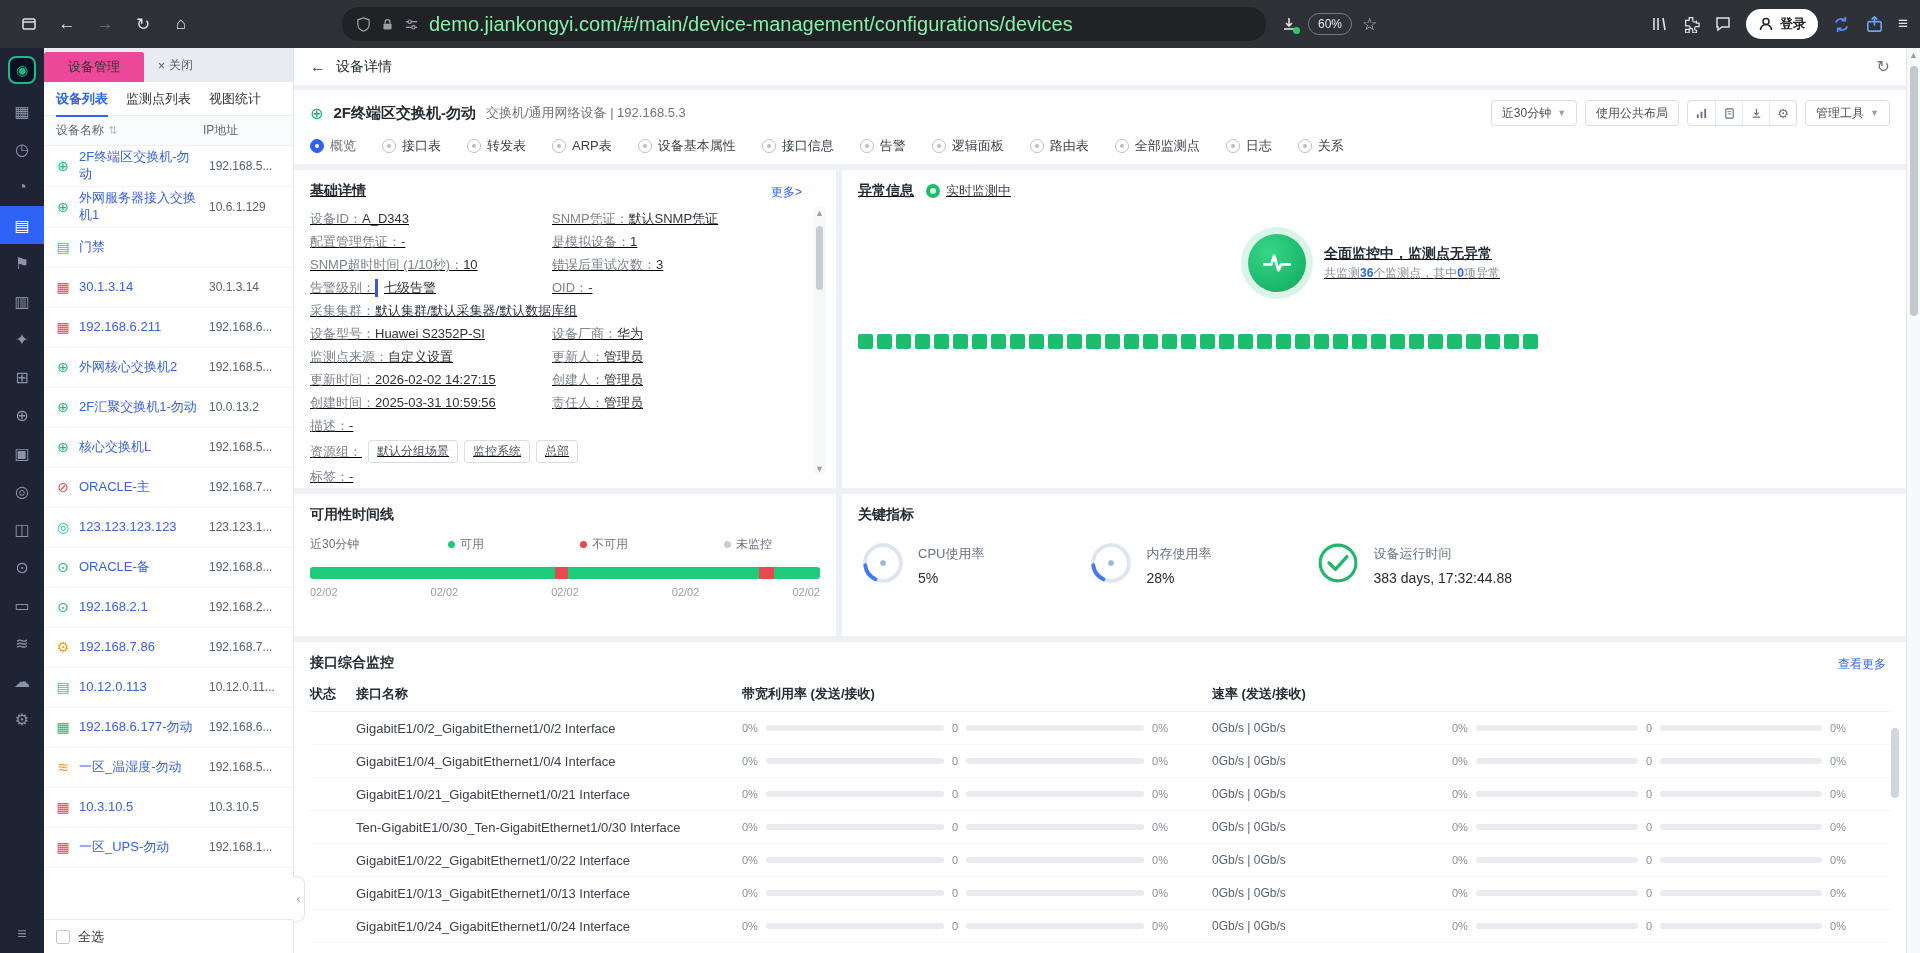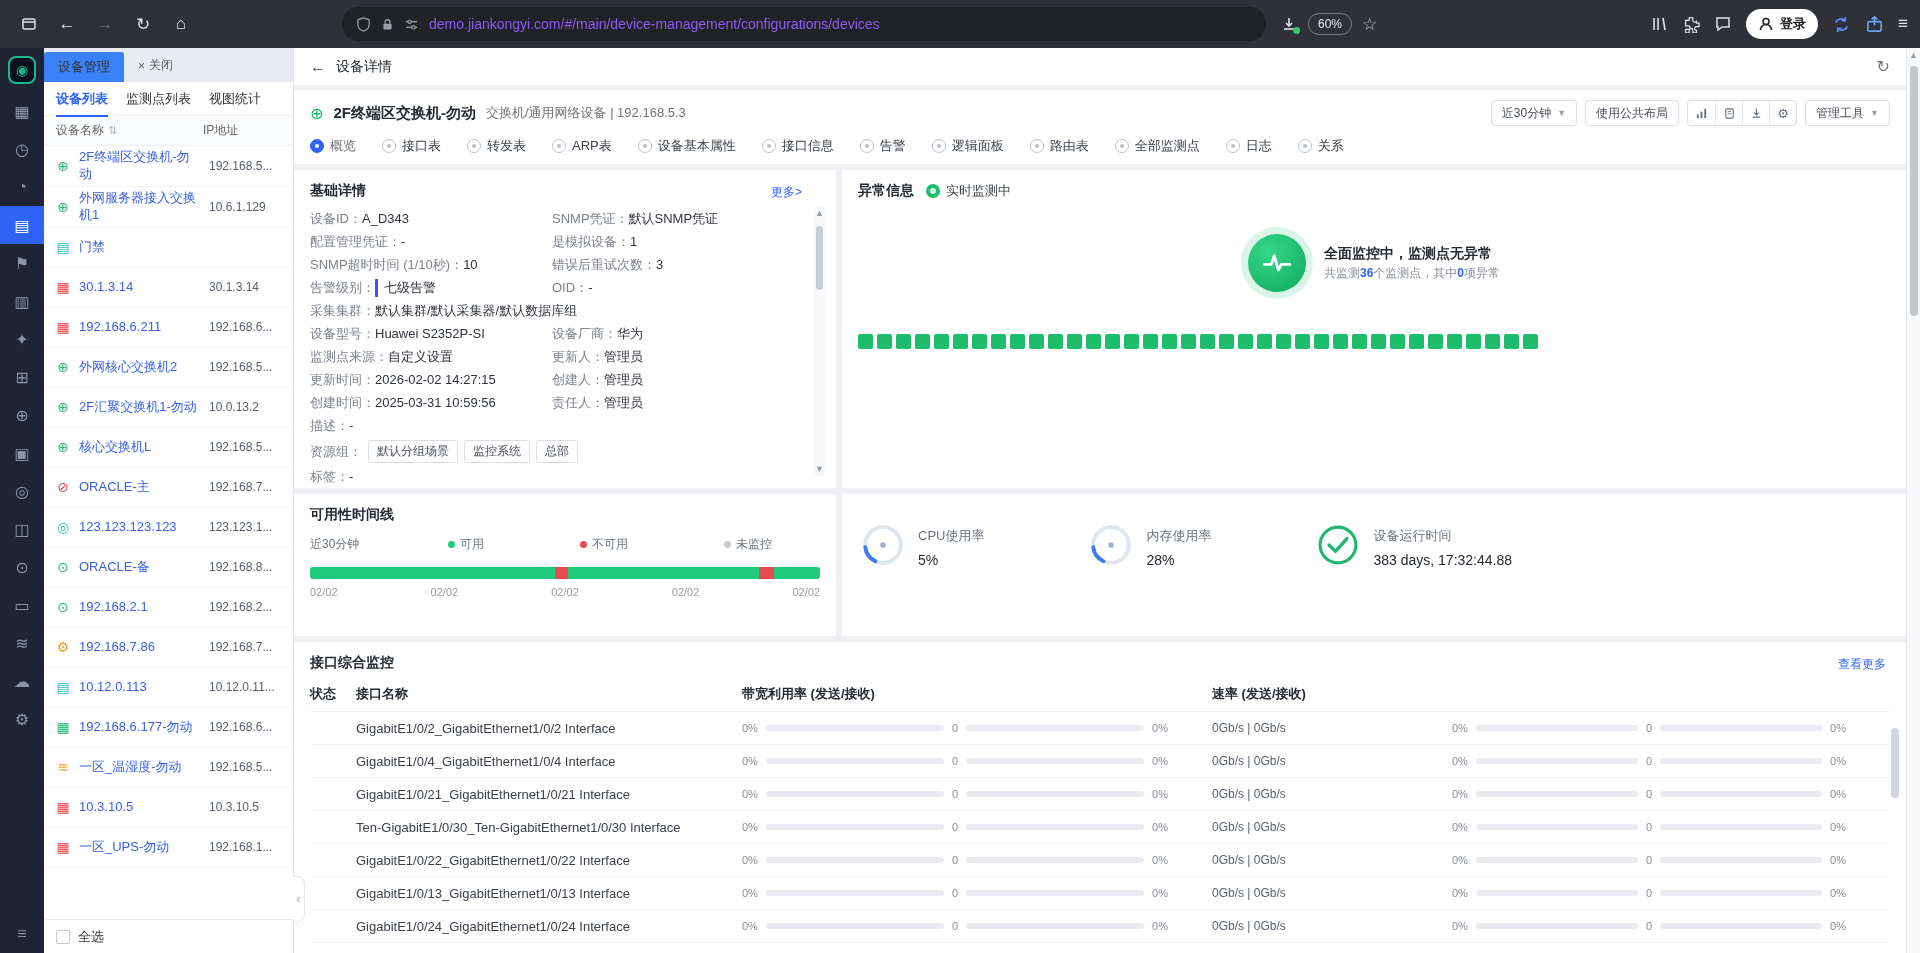--- a/index.html
+++ b/index.html
@@ -4,41 +4,41 @@
 <style>
   * { box-sizing: border-box; margin:0; padding:0; }
   html,body { width:1920px; height:953px; overflow:hidden; font-family:"Liberation Sans","DejaVu Sans",sans-serif; background:#fff; }
 
   
   .browser { height:48px; background:#2e3136; display:flex; align-items:center; padding:0 12px; gap:4px; }
   .bicon { width:34px; height:34px; border-radius:50%; display:flex; align-items:center; justify-content:center; color:#dfe1e5; font-size:17px; flex:0 0 auto; }
   .bicon.disabled { color:#6c7076; }
   .urlbar { width:924px; height:34px; margin-left:140px; background:#202225; border-radius:17px; display:flex; align-items:center; padding:0 14px; gap:10px; }
   .urlbar svg { flex:0 0 auto; }
-  .url { color:#8b5cf6; font-size:14px; white-space:nowrap; overflow:hidden; }
+  .url { color:#86efac; font-size:20px; white-space:nowrap; overflow:hidden; }
   .after-url { display:flex; align-items:center; gap:10px; margin-left:10px; }
   .zoom-pill { border:1px solid #767a80; color:#e8eaed; border-radius:12px; padding:3px 9px; font-size:12px; }
   .star { color:#bdc1c6; font-size:17px; }
   .b-right { margin-left:auto; display:flex; align-items:center; gap:14px; }
   .login-pill { background:#fff; border-radius:16px; height:30px; padding:0 12px; display:flex; align-items:center; gap:6px; color:#202124; font-size:13px; font-weight:bold; }
 
   
   .app { display:flex; height:905px; position:relative; }
 
   .rail { width:44px; background:#1e2434; display:flex; flex-direction:column; align-items:stretch; }
   .logo { height:44px; display:flex; align-items:center; justify-content:center; }
   .logo-badge { width:28px; height:28px; border-radius:8px; background:#0b1020; border:2px solid #19b98c; color:#19b98c; font-size:14px; display:flex; align-items:center; justify-content:center; }
   .rail-item { height:38px; display:flex; align-items:center; justify-content:center; color:#8a93a8; font-size:16px; cursor:pointer; }
   .rail-item.active { background:#2e63f6; color:#fff; }
   .rail-bottom { margin-top:auto; }
 
   
   .panel { width:250px; background:#fff; border-right:1px solid #e2e5ea; display:flex; flex-direction:column; position:relative; }
   .panel-tabs { height:34px; background:#e8ebf1; display:flex; align-items:flex-end; }
-  .ptab { height:30px; background:#3b82f6; padding:0 14px; font-size:13px; color:#333; display:flex; align-items:center; border-radius:3px 3px 0 0; }
+  .ptab { height:30px; background:#ec4899; padding:0 24px; font-size:13px; color:#333; display:flex; align-items:center; border-radius:3px 3px 0 0; }
   .close-all { margin-left:14px; font-size:12px; color:#555b64; display:flex; align-items:center; gap:4px; padding-bottom:8px; cursor:pointer; }
   .stats { height:32px; display:flex; align-items:center; gap:8px; padding:0 12px; font-size:13px; color:#333; overflow:hidden; white-space:nowrap; }
   .stats b { font-weight:bold; }
   .num-blue { color:#2e63f6; font-weight:bold; }
   .dot { width:8px; height:8px; border-radius:50%; display:inline-block; margin-right:4px; }
   .dot-orange { background:#f59a23; }
   .dot-yellow { background:#f5c400; }
   .subtabs { height:34px; display:flex; align-items:center; gap:18px; padding:0 12px; font-size:13px; color:#333; border-bottom:1px solid #eceef2; }
   .subtab { position:relative; cursor:pointer; white-space:nowrap; }
   .subtab.active { color:#2e63f6; font-weight:bold; }
@@ -82,21 +82,21 @@
   .igbtn:first-child { border-left:none; }
   .dev-tabs { display:flex; gap:26px; align-items:center; height:36px; }
   .dtab { display:flex; align-items:center; gap:6px; font-size:13px; color:#3c414b; cursor:pointer; white-space:nowrap; }
   .dtab-ico { width:14px; height:14px; border-radius:50%; border:1px solid #b9bfc9; position:relative; flex:0 0 auto; }
   .dtab-ico:after { content:""; position:absolute; left:4px; top:4px; width:4px; height:4px; border-radius:50%; background:#b9bfc9; }
   .dtab.active { color:#737373; }
   .dtab.active .dtab-ico { background:#2e63f6; border-color:#2e63f6; }
   .dtab.active .dtab-ico:after { background:#fff; }
 
   .grid2 { display:grid; grid-template-columns:542px 1fr; gap:6px; }
-  .row2 { height:318px; } .row2 > .card { height:318px; overflow:hidden; }
+  .row2 { height:318px;text-decoration:underline; } .row2 > .card { height:318px; overflow:hidden; }
   .row3 { height:142px; } .row3 > .card { height:142px; overflow:hidden; }
 
   
   .more-link { position:absolute; right:34px; top:14px; color:#2e63f6; font-size:12px; cursor:pointer; }
   .basic-fields { margin-top:10px; display:grid; grid-template-columns:1fr 1fr; row-gap:5px; font-size:13px; padding-right:26px; }
   .field { display:flex; align-items:center; min-height:18px; line-height:18px; }
   .field.wide { grid-column:1 / 3; }
   .f-label { color:#7d828c; white-space:nowrap; }
   .f-value { color:#30343c; }
   .field.levelbar .f-value { border-left:3px solid #3b57e8; padding-left:6px; }
@@ -771,20 +771,21 @@
 
   <span>02/02</span>
 
   <span>02/02</span>
 
   <span>02/02</span>
 </div>
         </section>
 
         <section class="card">
+          <div class="card-title">关键指标</div>
           <div class="kpi-items">
   <span class="kpi-item">
     <span class="kpi-ico gauge"><svg width="46" height="46" viewBox="0 0 36 36">
                     <circle cx="18" cy="18" r="14" fill="none" stroke="#dfe5ee" stroke-width="3"></circle>
                     <circle cx="18" cy="18" r="14" fill="none" stroke="#3d7bf5" stroke-width="3" stroke-dasharray="14 74" stroke-linecap="round" transform="rotate(115 18 18)"></circle>
                     <circle cx="18" cy="18" r="2.2" fill="#9fb4d8"></circle>
                   </svg></span>
     <span class="kpi-txt">
       <div class="k-label">CPU使用率</div>
       <div class="k-value">5%</div>

